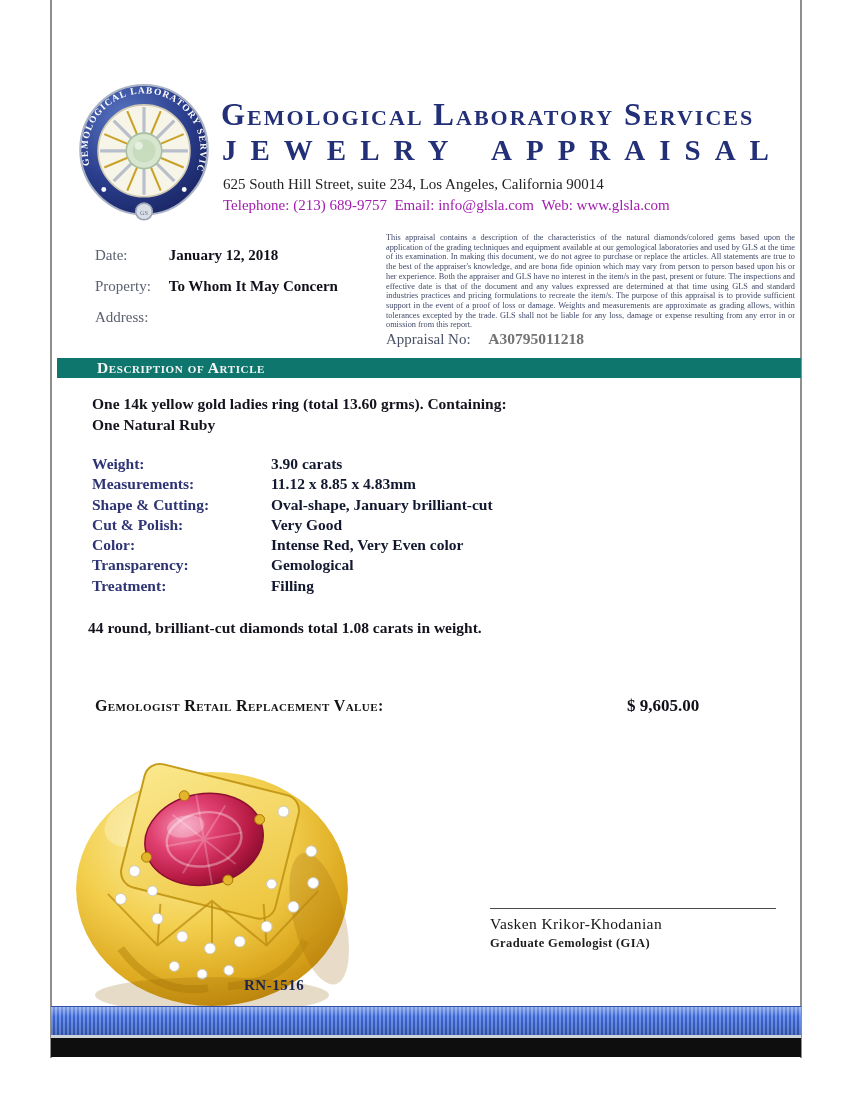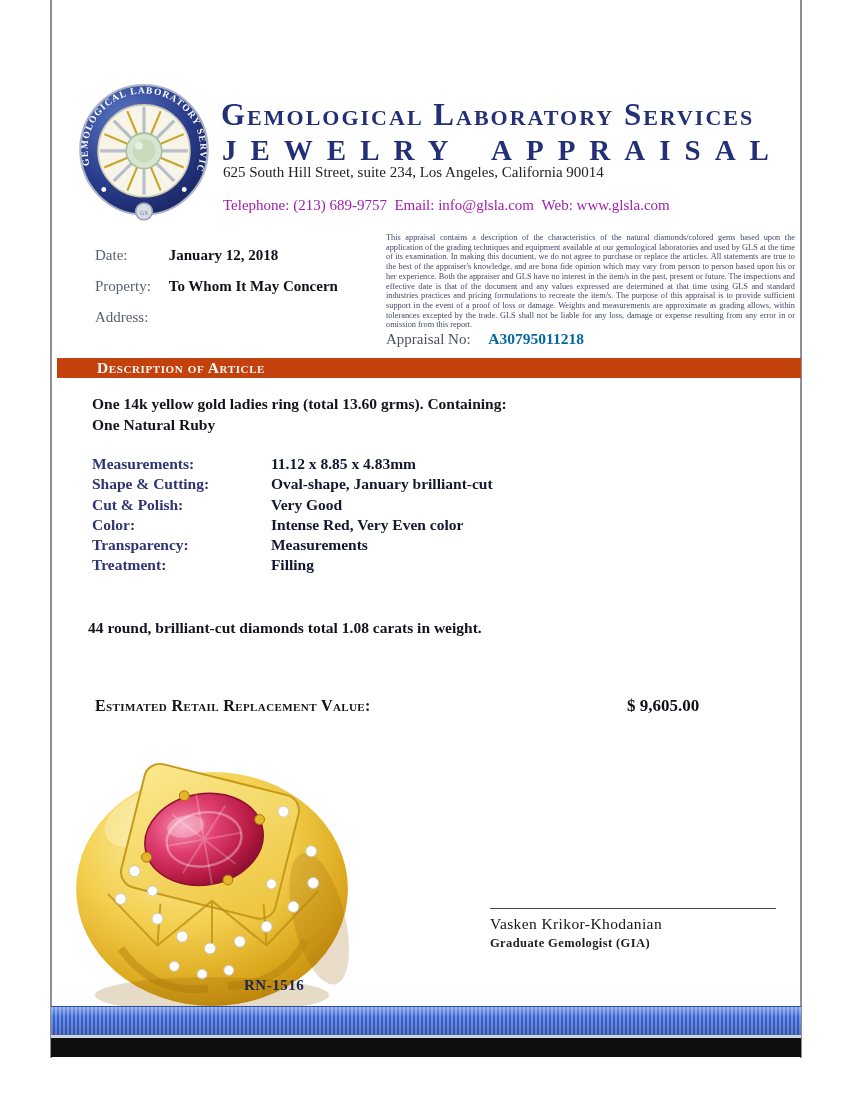--- a/index.html
+++ b/index.html
@@ -17,42 +17,42 @@
   .org-name{
     position:absolute;left:221px;top:99px;width:575px;
     font-variant:small-caps;font-weight:700;font-size:31px;line-height:32px;
     letter-spacing:2px;color:#233077;white-space:nowrap;
   }
   .doc-type{
     position:absolute;left:222px;top:134px;
     font-weight:700;font-size:29px;color:#233077;text-transform:uppercase;
     letter-spacing:14px;word-spacing:10px;white-space:nowrap;
   }
-  .address-line{position:absolute;left:223px;top:164px;font-size:15px;color:#232323;}
+  .address-line{position:absolute;left:223px;top:176px;font-size:15px;color:#232323;}
   .contact-line{position:absolute;left:223px;top:183px;font-size:15px;color:#a21caf;margin-top:14px;}
 
   
   .info-field{position:absolute;left:95px;font-size:15px;white-space:nowrap;}
   .info-field .flabel{display:inline-block;width:70px;color:#5b6070;}
   .info-field .fvalue{font-weight:700;color:#10101a;}
   .f-date{top:247px;}
   .f-property{top:278px;}
   .f-address{top:309px;}
 
   .disclaimer{
     position:absolute;left:386px;top:233px;width:409px;
     font-size:8.3px;line-height:9.7px;text-align:justify;color:#414968;
   }
   .appraisal-row{position:absolute;left:386px;top:330px;font-size:15px;white-space:nowrap;}
   .appraisal-row .alabel{color:#4a5066;}
-  .appraisal-row .avalue{font-weight:700;color:#0369a1;margin-left:14px;font-size:15.5px;}
+  .appraisal-row .avalue{font-weight:700;color:#737373;margin-left:14px;font-size:15.5px;}
 
   
   .section-bar{
-    position:absolute;left:57px;top:358px;width:744px;height:20px;background:#c2410c;
+    position:absolute;left:57px;top:358px;width:744px;height:20px;background:#0f766e;
   }
   .section-bar .bar-title{
     display:block;padding-left:40px;line-height:20px;color:#f5f5f5;
     font-variant:small-caps;font-weight:700;font-size:15.5px;letter-spacing:0.6px;
   }
 
   
   .intro{position:absolute;left:92px;top:393px;font-size:15.5px;font-weight:700;color:#14141e;line-height:21px;}
   .attrs{position:absolute;left:92px;top:454px;font-size:15.5px;line-height:20.3px;}
   .attr-row .alab{display:inline-block;width:175px;font-weight:700;color:#2e3474;}
@@ -162,50 +162,54 @@
     <span class="bar-title">Description of Article</span>
   </div>
 
   <div class="intro">
     <div>One 14k yellow gold ladies ring (total 13.60 grms). Containing:</div>
     <div>One Natural Ruby</div>
   </div>
 
   <div class="attrs">
     <div class="attr-row">
+      <span class="alab">Weight:</span>
+      <span class="aval">3.90 carats</span>
+    </div>
+    <div class="attr-row">
       <span class="alab">Measurements:</span>
       <span class="aval">11.12 x 8.85 x 4.83mm</span>
     </div>
     <div class="attr-row">
       <span class="alab">Shape &amp; Cutting:</span>
       <span class="aval">Oval-shape, January brilliant-cut</span>
     </div>
     <div class="attr-row">
       <span class="alab">Cut &amp; Polish:</span>
       <span class="aval">Very Good</span>
     </div>
     <div class="attr-row">
       <span class="alab">Color:</span>
       <span class="aval">Intense Red, Very Even color</span>
     </div>
     <div class="attr-row">
       <span class="alab">Transparency:</span>
-      <span class="aval">Measurements</span>
+      <span class="aval">Gemological</span>
     </div>
     <div class="attr-row">
       <span class="alab">Treatment:</span>
       <span class="aval">Filling</span>
     </div>
   </div>
 
   <div class="diamonds">
     <div>44 round, brilliant-cut diamonds total 1.08 carats in weight.</div>
   </div>
 
-  <div class="erv-label">Estimated Retail Replacement Value:</div>
+  <div class="erv-label">Gemologist Retail Replacement Value:</div>
   <div class="erv-amount">$ 9,605.00</div>
 
   <div class="ring-photo">
     <svg viewBox="0 0 300 250" width="300" height="248">
       <defs>
         <radialGradient id="gDome" cx="38%" cy="28%" r="85%">
           <stop offset="0%" stop-color="#fdf3b0"></stop>
           <stop offset="45%" stop-color="#f3cf4e"></stop>
           <stop offset="75%" stop-color="#dca81e"></stop>
           <stop offset="100%" stop-color="#b97f08"></stop>

